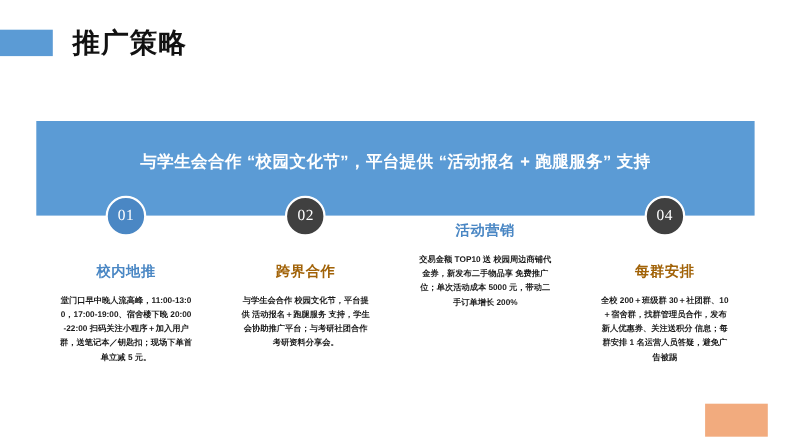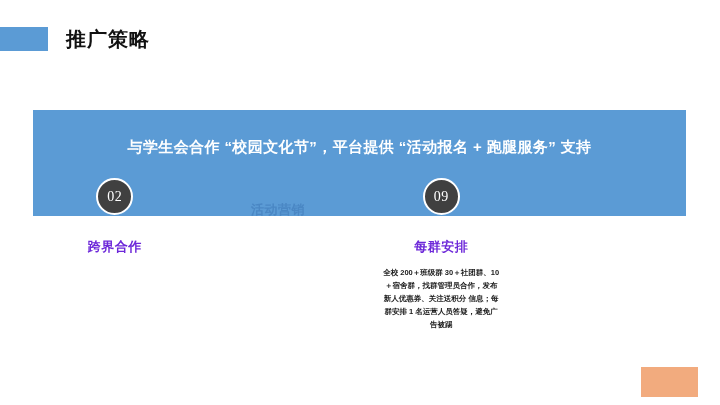--- a/index.html
+++ b/index.html
@@ -24,34 +24,34 @@
     display: flex;
     align-items: center;
   }
   .title-accent {
     width: 48px;
     height: 24px;
     background: #5b9bd5;
     margin-right: 18px;
   }
   .title-text {
-    font-size: 20px;
+    font-size: 25px;
     font-weight: bold;
     color: #111111;
     letter-spacing: 1px;
     line-height: 1;
   }
 
   
   .banner {
     position: absolute;
     left: 33px;
     top: 110px;
     width: 653px;
-    height: 106px;
+    height: 86px;
     background: #5b9bd5;
   }
   .banner-text {
     position: absolute;
     left: 0;
     right: 0;
     top: 28px;
     text-align: center;
     color: #ffffff;
     font-size: 15px;
@@ -93,21 +93,21 @@
   .circle.orange { background: #404040; }
 
   .col-heading {
     margin-top: 23px;
     font-size: 13px;
     font-weight: bold;
     letter-spacing: 0.5px;
     white-space: nowrap;
   }
   .col-heading.blue { color: #4a87c4; }
-  .col-heading.orange { color: #6d28d9; }
+  .col-heading.orange { color: #a16207; }
 
   .col-body {
     margin-top: 11px;
     width: 120px;
     font-size: 7.5px;
     line-height: 1.72;
     color: #1a1a1a;
     text-align: center;
     font-weight: bold;
     word-break: break-all;
@@ -130,31 +130,38 @@
   <div class="title-accent"></div>
   <div class="title-text">推广策略</div>
 </div>
 
 <div class="banner">
   <div class="banner-text">与学生会合作 “校园文化节”，平台提供 “活动报名 + 跑腿服务” 支持</div>
 </div>
 
 <div class="columns">
 
+  <div class="column">
+    <div class="circle blue">01</div>
+    <div class="col-heading blue">校内地推</div>
+    <div class="col-body">堂门口早中晚人流高峰，11:00-13:00，17:00-19:00、宿舍楼下晚 20:00-22:00 扫码关注小程序＋加入用户群，送笔记本／钥匙扣；现场下单首单立减 5 元。</div>
+  </div>
 
   <div class="column">
     <div class="circle orange">02</div>
     <div class="col-heading orange">跨界合作</div>
+    <div class="col-body">与学生会合作 校园文化节，平台提供 活动报名＋跑腿服务 支持，学生会协助推广平台；与考研社团合作 考研资料分享会。</div>
   </div>
 
   <div class="column">
     <div class="col-heading blue">活动营销</div>
+    <div class="col-body">交易金额 TOP10 送 校园周边商铺代金券，新发布二手物品享 免费推广位；单次活动成本 5000 元，带动二手订单增长 200%</div>
   </div>
 
   <div class="column">
-    <div class="circle orange">09</div>
+    <div class="circle orange">04</div>
     <div class="col-heading orange">每群安排</div>
     <div class="col-body">全校 200＋班级群 30＋社团群、10＋宿舍群，找群管理员合作，发布 新人优惠券、关注送积分 信息；每群安排 1 名运营人员答疑，避免广告被踢</div>
   </div>
 
 </div>
 
 <div class="corner-block"></div>
 
 </body></html>

